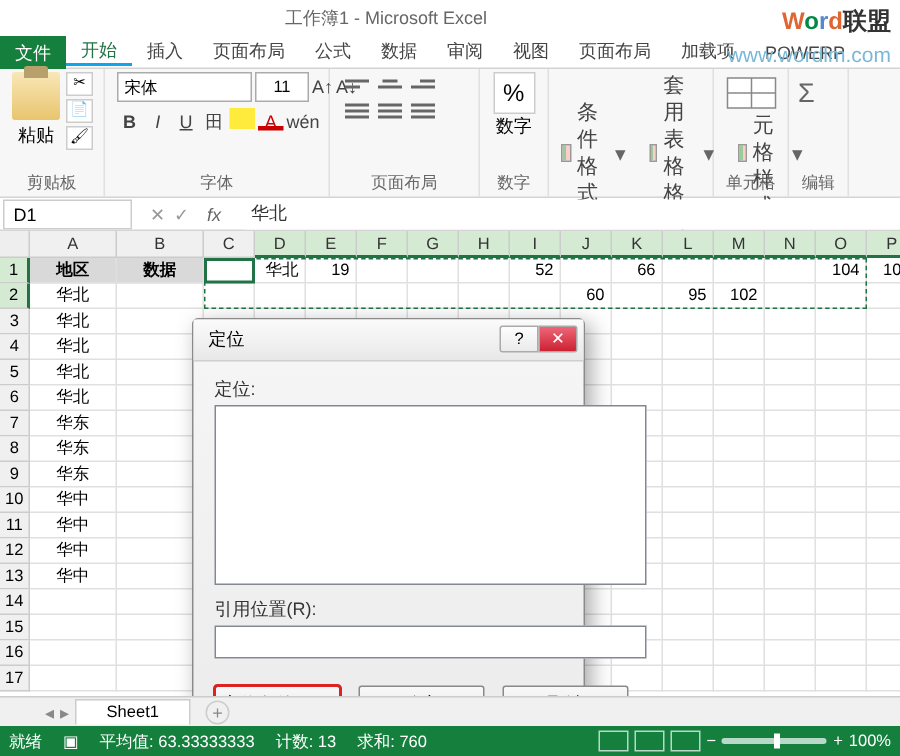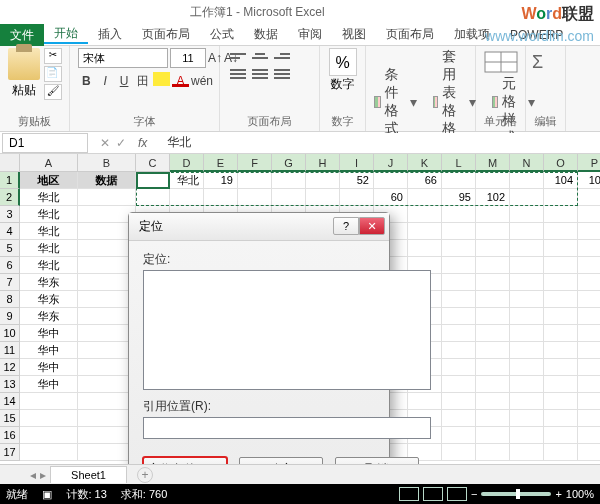--- a/index.html
+++ b/index.html
@@ -64,21 +64,21 @@
 .dlg-ctrls { position:absolute; right:4px; top:4px; display:flex; gap:0;}
 .dlg-ctrls .cbtn { width:26px; height:18px; border:1px solid #aaa; background:linear-gradient(#fdfdfd,#eaeaea); text-align:center; font-size:11px; line-height:16px;}
 .dlg-ctrls .cbtn.help { border-radius:2px 0 0 2px;}
 .dlg-ctrls .cbtn.close { background:linear-gradient(#e67,#c23); color:#fff; border-radius:0 2px 2px 0;}
 .dlg-body { padding:10px 14px; font-size:12px; color:#333;}
 .dlg-list { width:288px; height:120px; border:1px solid #828790; background:#fff; margin-top:2px;}
 .dlg-input { width:288px; height:22px; border:1px solid #828790; background:#fff; margin-top:2px; padding-left:4px;}
 .dlg-buttons { position:absolute; bottom:10px; left:14px; display:flex; gap:12px;}
 .dbtn { width:84px; height:24px; border:1px solid #8a8a8a; background:linear-gradient(#f9f9f9,#e3e3e3); border-radius:2px; font-size:12px;}
 .dbtn.highlight { outline:2px solid #d22; outline-offset:-1px;}
-.status-bar { position:absolute; bottom:0; left:0; right:0; height:20px; background:#000000; color:#fff; display:flex; align-items:center; font-size:11px; padding:0 6px; gap:14px;}
+.status-bar { position:absolute; bottom:0; left:0; right:0; height:20px; background:#15803d; color:#fff; display:flex; align-items:center; font-size:11px; padding:0 6px; gap:14px;}
 .status-bar .right { margin-left:auto; display:flex; gap:4px; align-items:center;}
 .zoom-slider { width:70px; height:4px; background:#b8d8c8; border-radius:2px; position:relative;}
 .zoom-slider::after { content:""; position:absolute; left:50%; top:-3px; width:4px; height:10px; background:#fff;}
 .view-btn { width:20px; height:14px; border:1px solid #b8d8c8;}
 .sheet-tab-bar { position:absolute; bottom:20px; left:0; right:0; height:20px; background:#f0f0f0; border-top:1px solid #ccc; display:flex; align-items:center; gap:4px; padding-left:30px;}
 .sheet-tab { padding:2px 20px; background:#fff; border:1px solid #ccc; border-bottom:none; font-size:11px;}
 </style>
 </head>
 <body>
 
@@ -605,20 +605,21 @@
 <div class="sheet-tab-bar">
   <span style="color:#888">◂</span>
   <span style="color:#888">▸</span>
   <div class="sheet-tab">Sheet1</div>
   <span style="color:#888;margin-left:6px;border:1px solid #ccc;border-radius:50%;width:16px;height:16px;text-align:center;line-height:14px;">+</span>
 </div>
 
 <div class="status-bar">
   <span>就绪</span>
   <span>▣</span>
+  <span><span>平均值:</span> <span>63.33333333</span></span>
   <span><span>计数:</span> <span>13</span></span>
   <span><span>求和:</span> <span>760</span></span>
   <div class="right">
     <div class="view-btn"></div>
     <div class="view-btn"></div>
     <div class="view-btn"></div>
     <span>−</span>
     <div class="zoom-slider"></div>
     <span>+</span>
     <span>100%</span>

